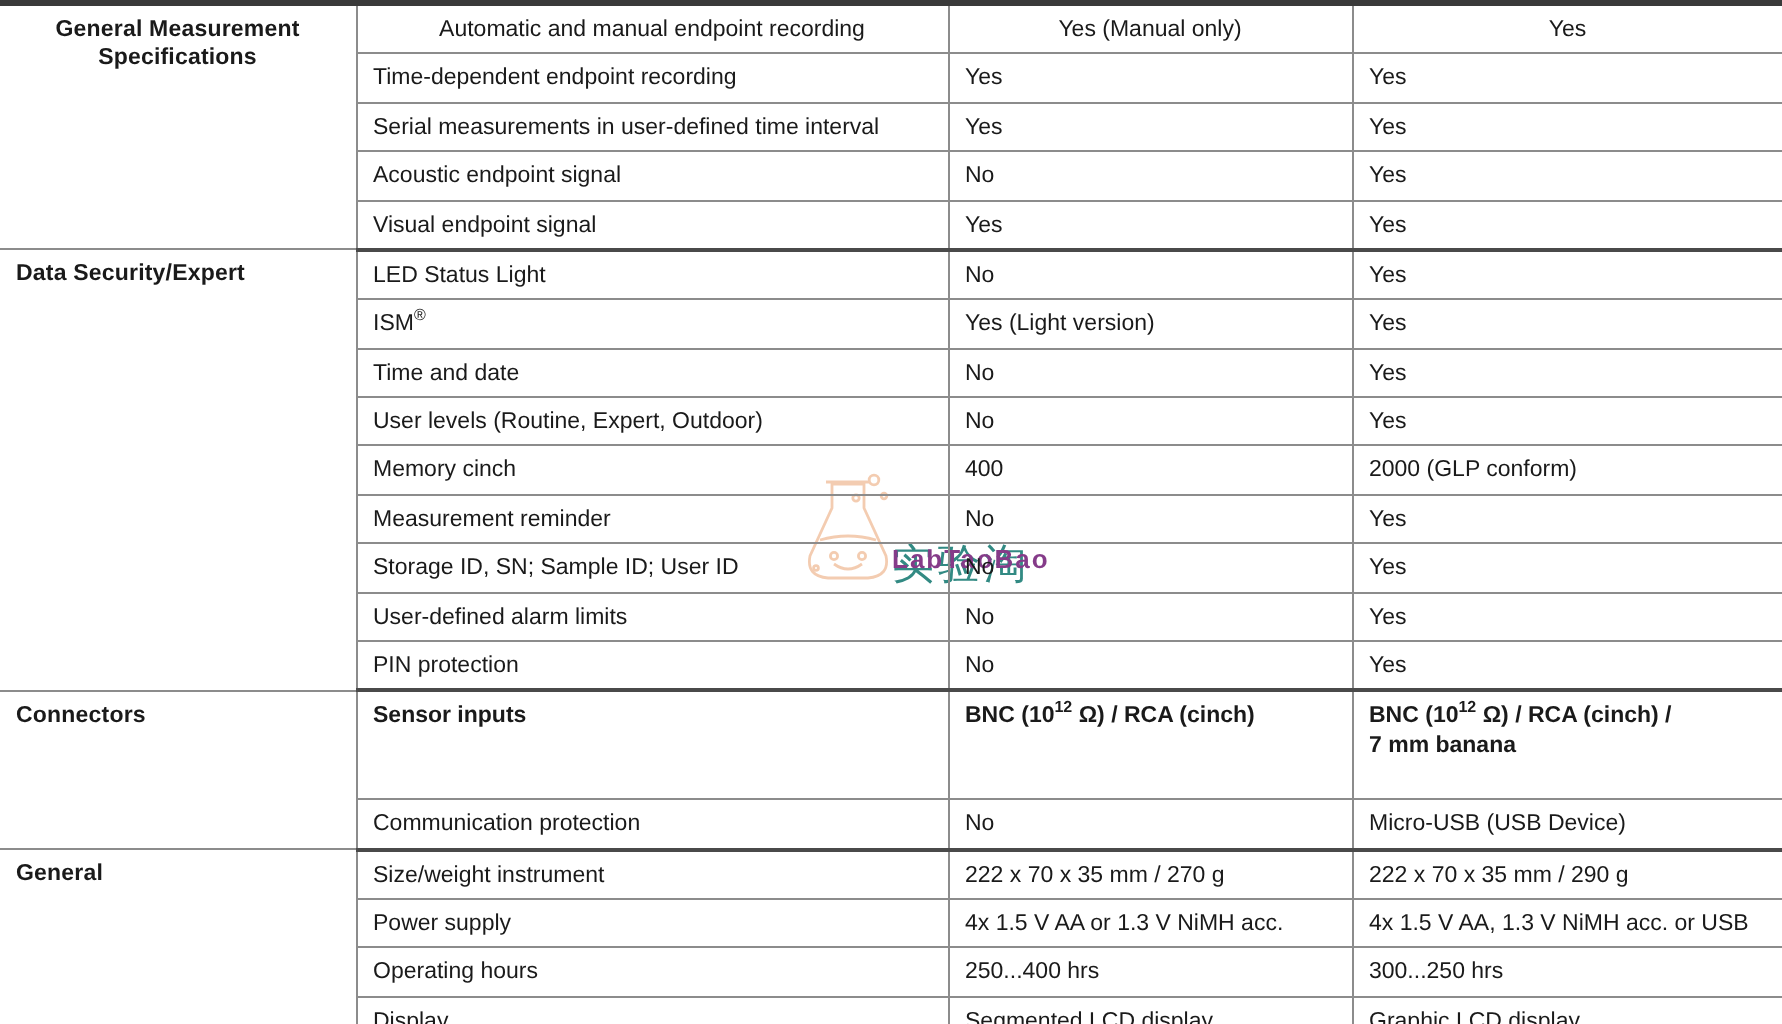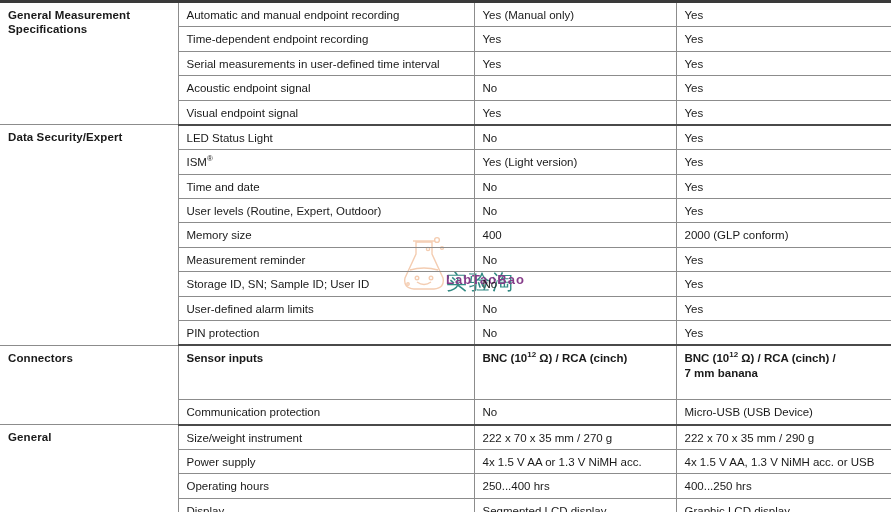--- a/index.html
+++ b/index.html
@@ -103,20 +103,21 @@
   
   tr.group-start > td.col-feature,
   tr.group-start > td.col-a,
   tr.group-start > td.col-b {
     border-top: 2px solid #4a4a4a;
   }
 
   
   tr.top-rule > td {
     border-top: 3px solid #3a3a3a;
+    text-align: center;
   }
   tr.bottom-rule > td {
     border-bottom: 2px solid #4a4a4a;
   }
 
   td.tall { height: 44px; font-weight: bold; }
 
   sup { font-size: 8px; vertical-align: super; line-height: 0; }
 </style>
 </head>
@@ -192,21 +193,21 @@
           <td class="col-feature">Time and date</td>
           <td class="col-a">No</td>
           <td class="col-b">Yes</td>
         </tr>
         <tr>
           <td class="col-feature">User levels (Routine, Expert, Outdoor)</td>
           <td class="col-a">No</td>
           <td class="col-b">Yes</td>
         </tr>
         <tr>
-          <td class="col-feature">Memory size</td>
+          <td class="col-feature">Memory cinch</td>
           <td class="col-a">400</td>
           <td class="col-b">2000 (GLP conform)</td>
         </tr>
         <tr>
           <td class="col-feature">Measurement reminder</td>
           <td class="col-a">No</td>
           <td class="col-b">Yes</td>
         </tr>
         <tr>
           <td class="col-feature">Storage ID, SN; Sample ID; User ID</td>
@@ -241,21 +242,21 @@
           <td class="col-b">222 x 70 x 35 mm / 290 g</td>
         </tr>
         <tr>
           <td class="col-feature">Power supply</td>
           <td class="col-a">4x 1.5 V AA or 1.3 V NiMH acc.</td>
           <td class="col-b">4x 1.5 V AA, 1.3 V NiMH acc. or USB</td>
         </tr>
         <tr>
           <td class="col-feature">Operating hours</td>
           <td class="col-a">250...400 hrs</td>
-          <td class="col-b">400...250 hrs</td>
+          <td class="col-b">300...250 hrs</td>
         </tr>
         <tr class="bottom-rule">
           <td class="col-feature">Display</td>
           <td class="col-a">Segmented LCD display</td>
           <td class="col-b">Graphic LCD display</td>
         </tr>
       </tbody>
   </table>
 
 </div>

